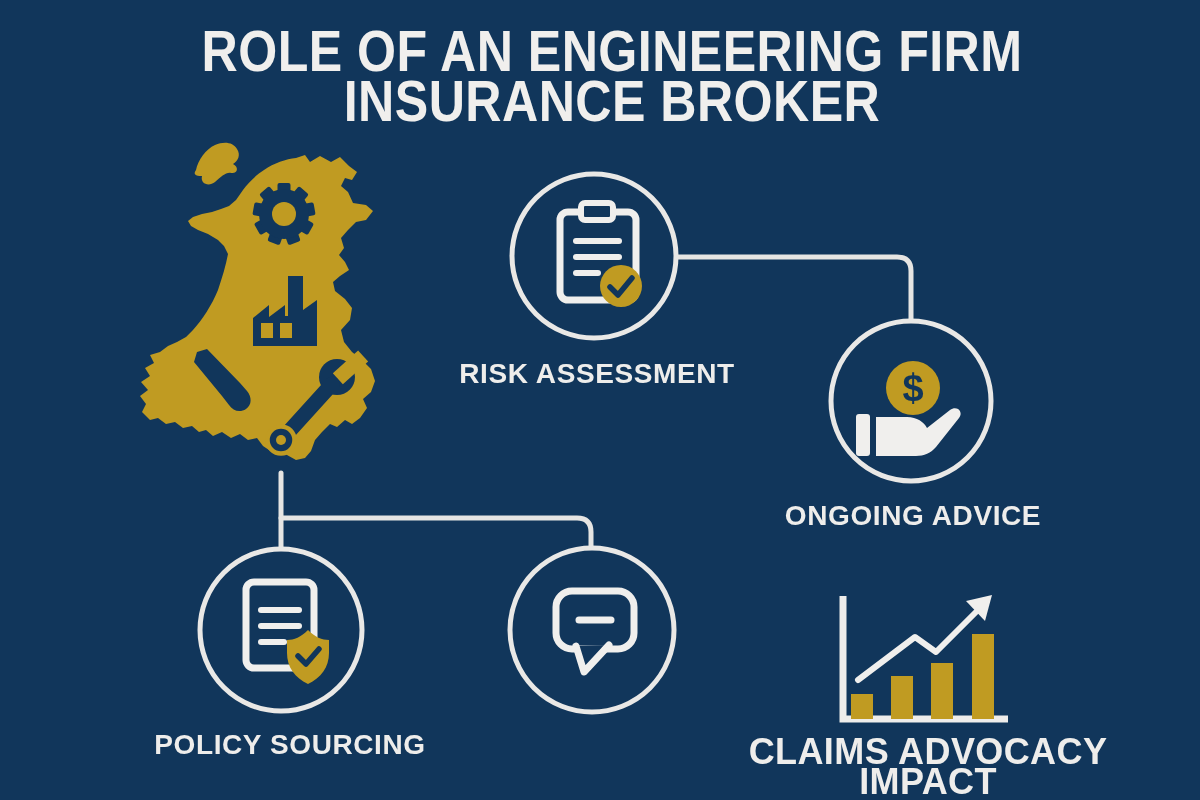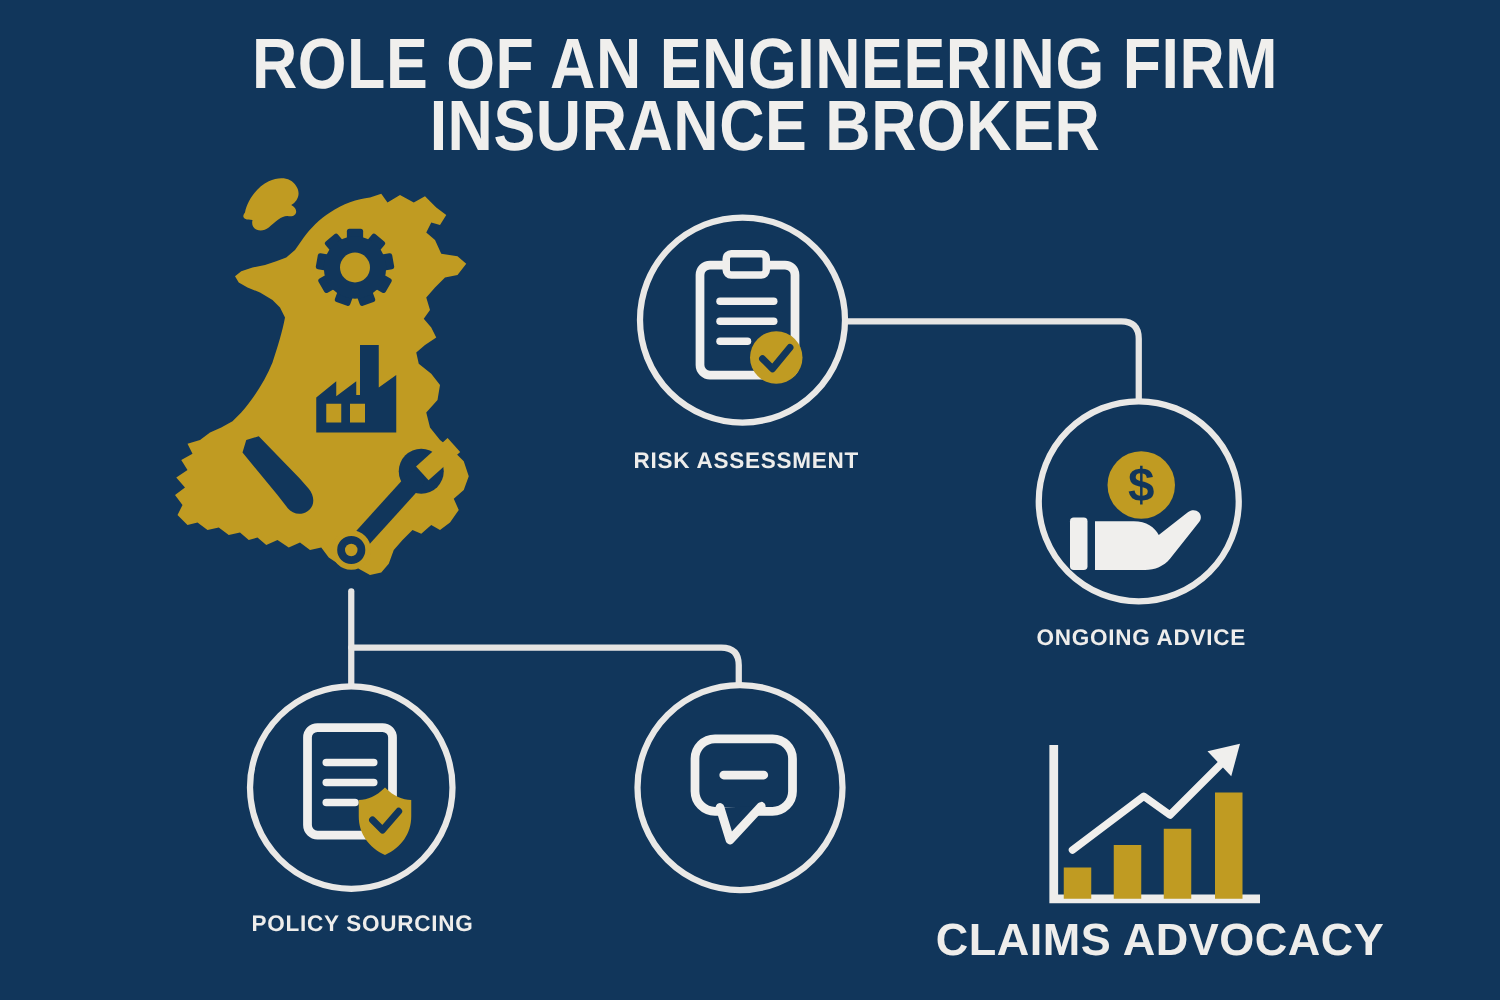--- a/index.html
+++ b/index.html
@@ -12,21 +12,21 @@
   }
   svg{position:absolute;left:0;top:0;}
   .title{
     position:absolute;top:26px;left:12px;width:1200px;
     text-align:center;color:#f0efed;font-weight:700;
     font-size:57px;line-height:50px;letter-spacing:0.5px;
   }
   .title .t-line{transform:scaleX(0.88);transform-origin:50% 50%;white-space:nowrap;}
   .node-label{
     position:absolute;width:440px;text-align:center;
-    color:#eeedeb;font-weight:700;font-size:18px;letter-spacing:0.6px;
+    color:#eeedeb;font-weight:700;font-size:28px;letter-spacing:0.6px;
     white-space:nowrap;
   }
   .chart-label{
     position:absolute;width:440px;text-align:center;
     color:#eeedeb;font-weight:700;font-size:36px;line-height:30px;letter-spacing:0.4px;
   }
 </style>
 </head>
 <body>
 
@@ -177,15 +177,16 @@
 
   <div class="node-label" style="left:377px;top:358px;">RISK ASSESSMENT</div>
 
   <div class="node-label" style="left:693px;top:500px;">ONGOING ADVICE</div>
 
   <div class="node-label" style="left:70px;top:729px;">POLICY SOURCING</div>
 
 
   <div class="chart-label" style="left:708px;top:737px;">
     <div>CLAIMS ADVOCACY</div>
+    <div>IMPACT</div>
   </div>
 
 </div>
 
 </body></html>

